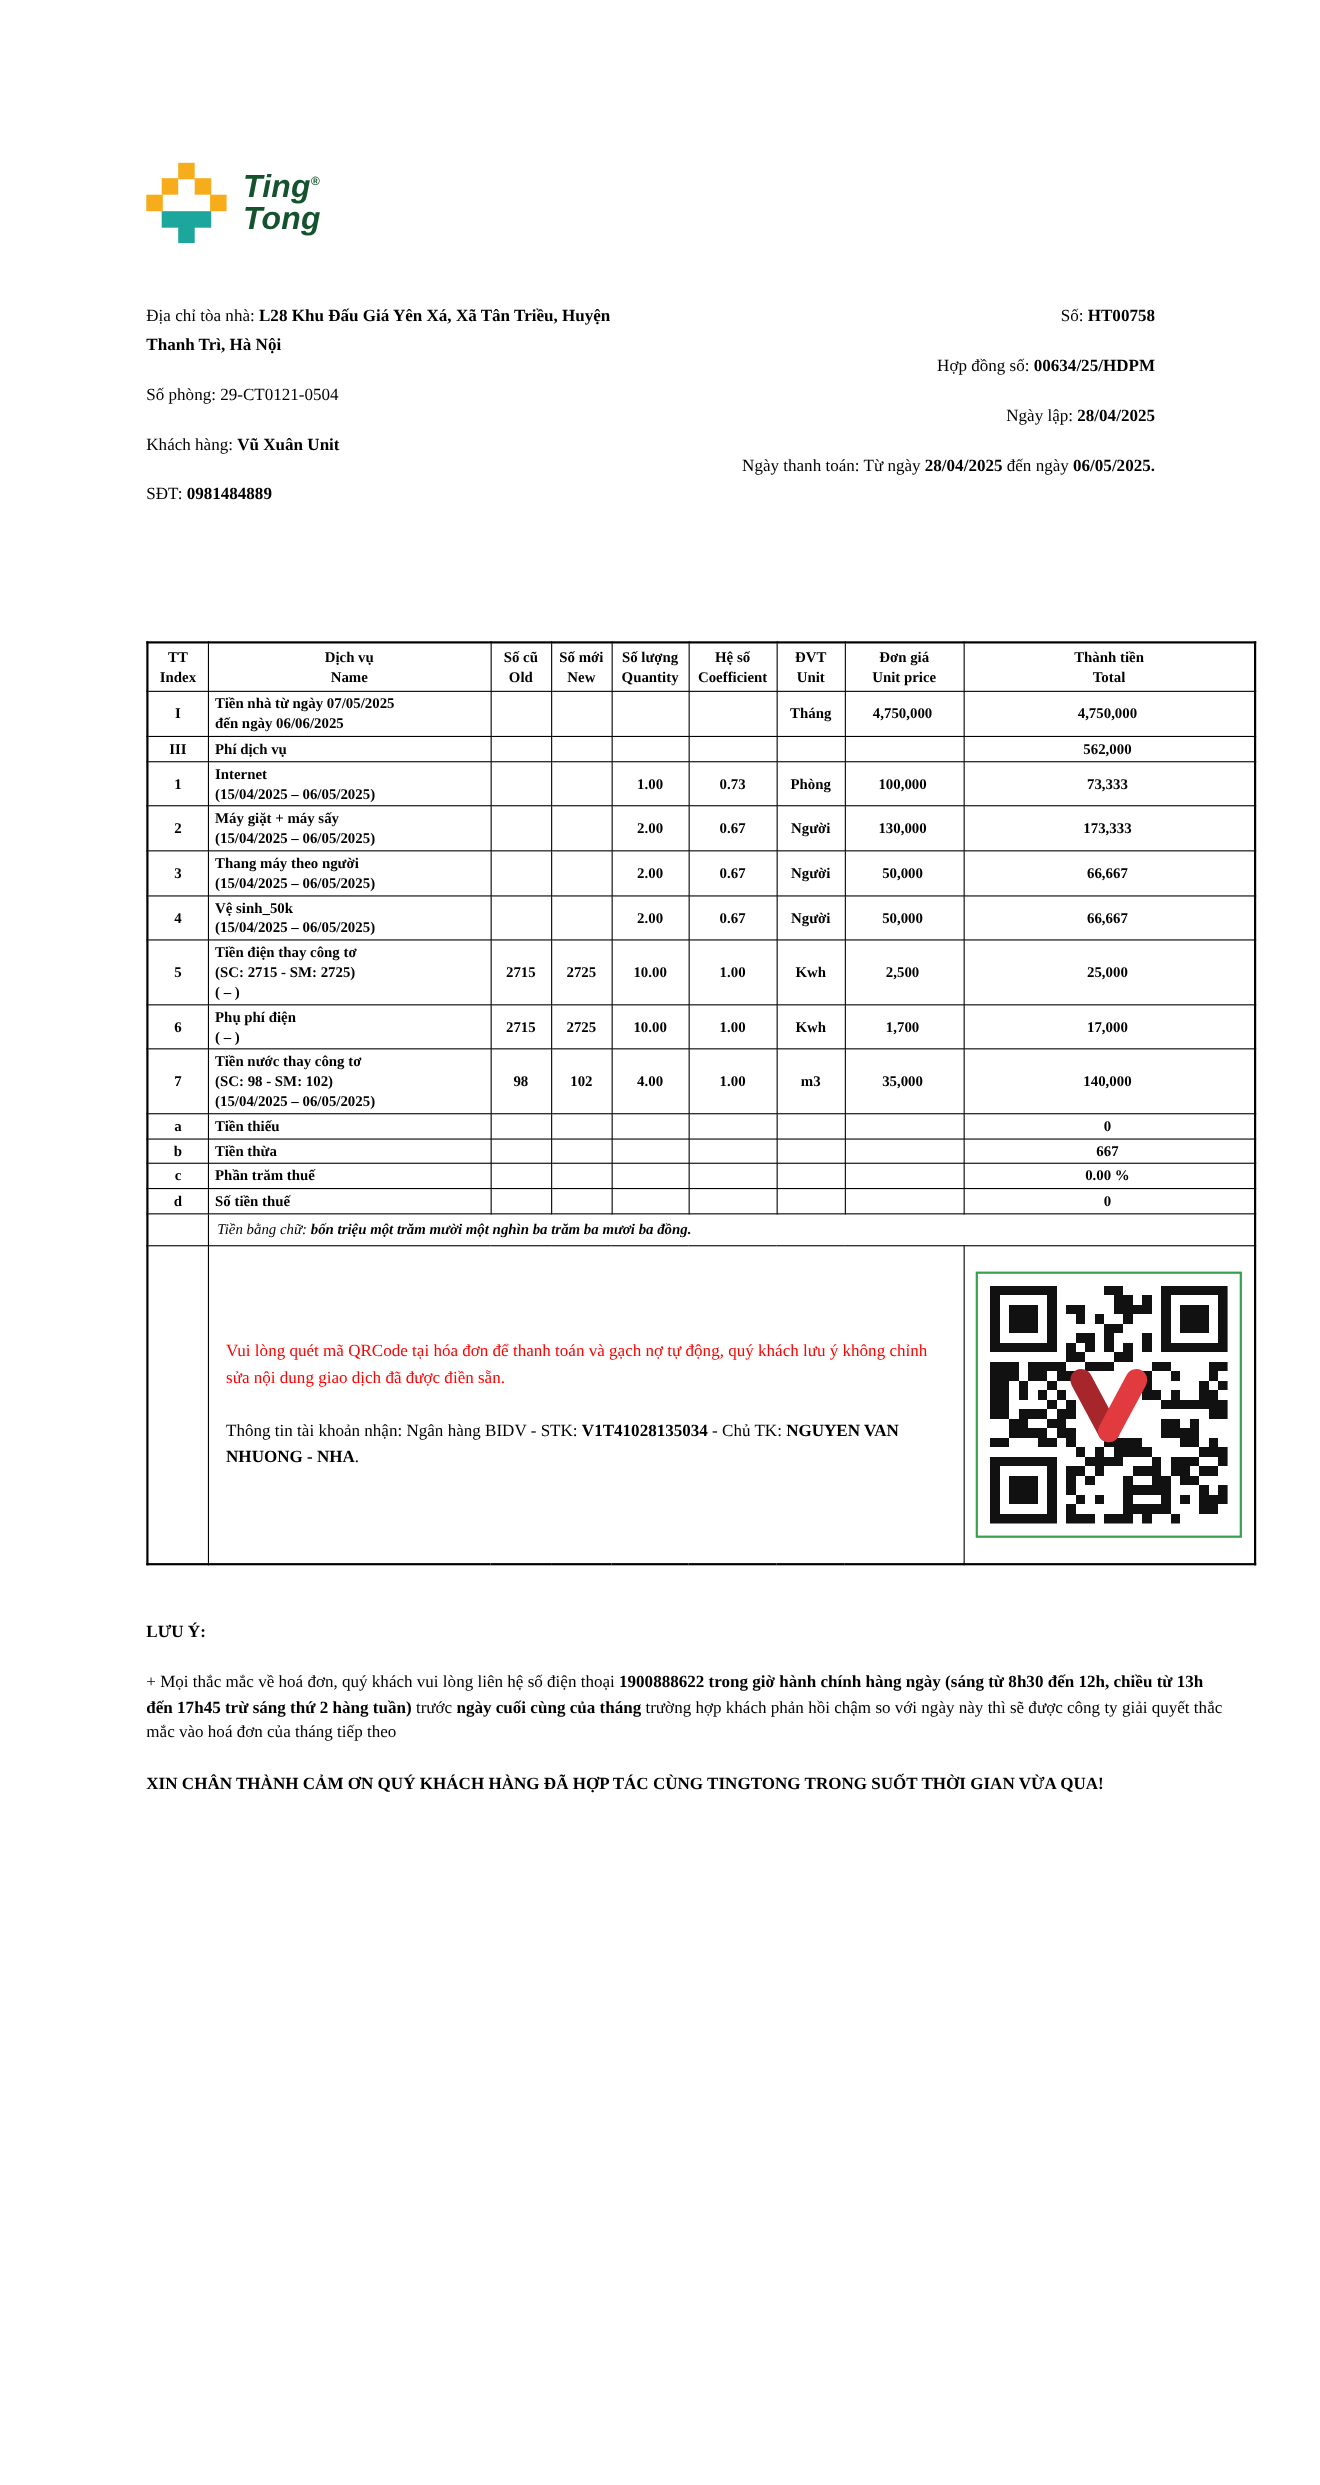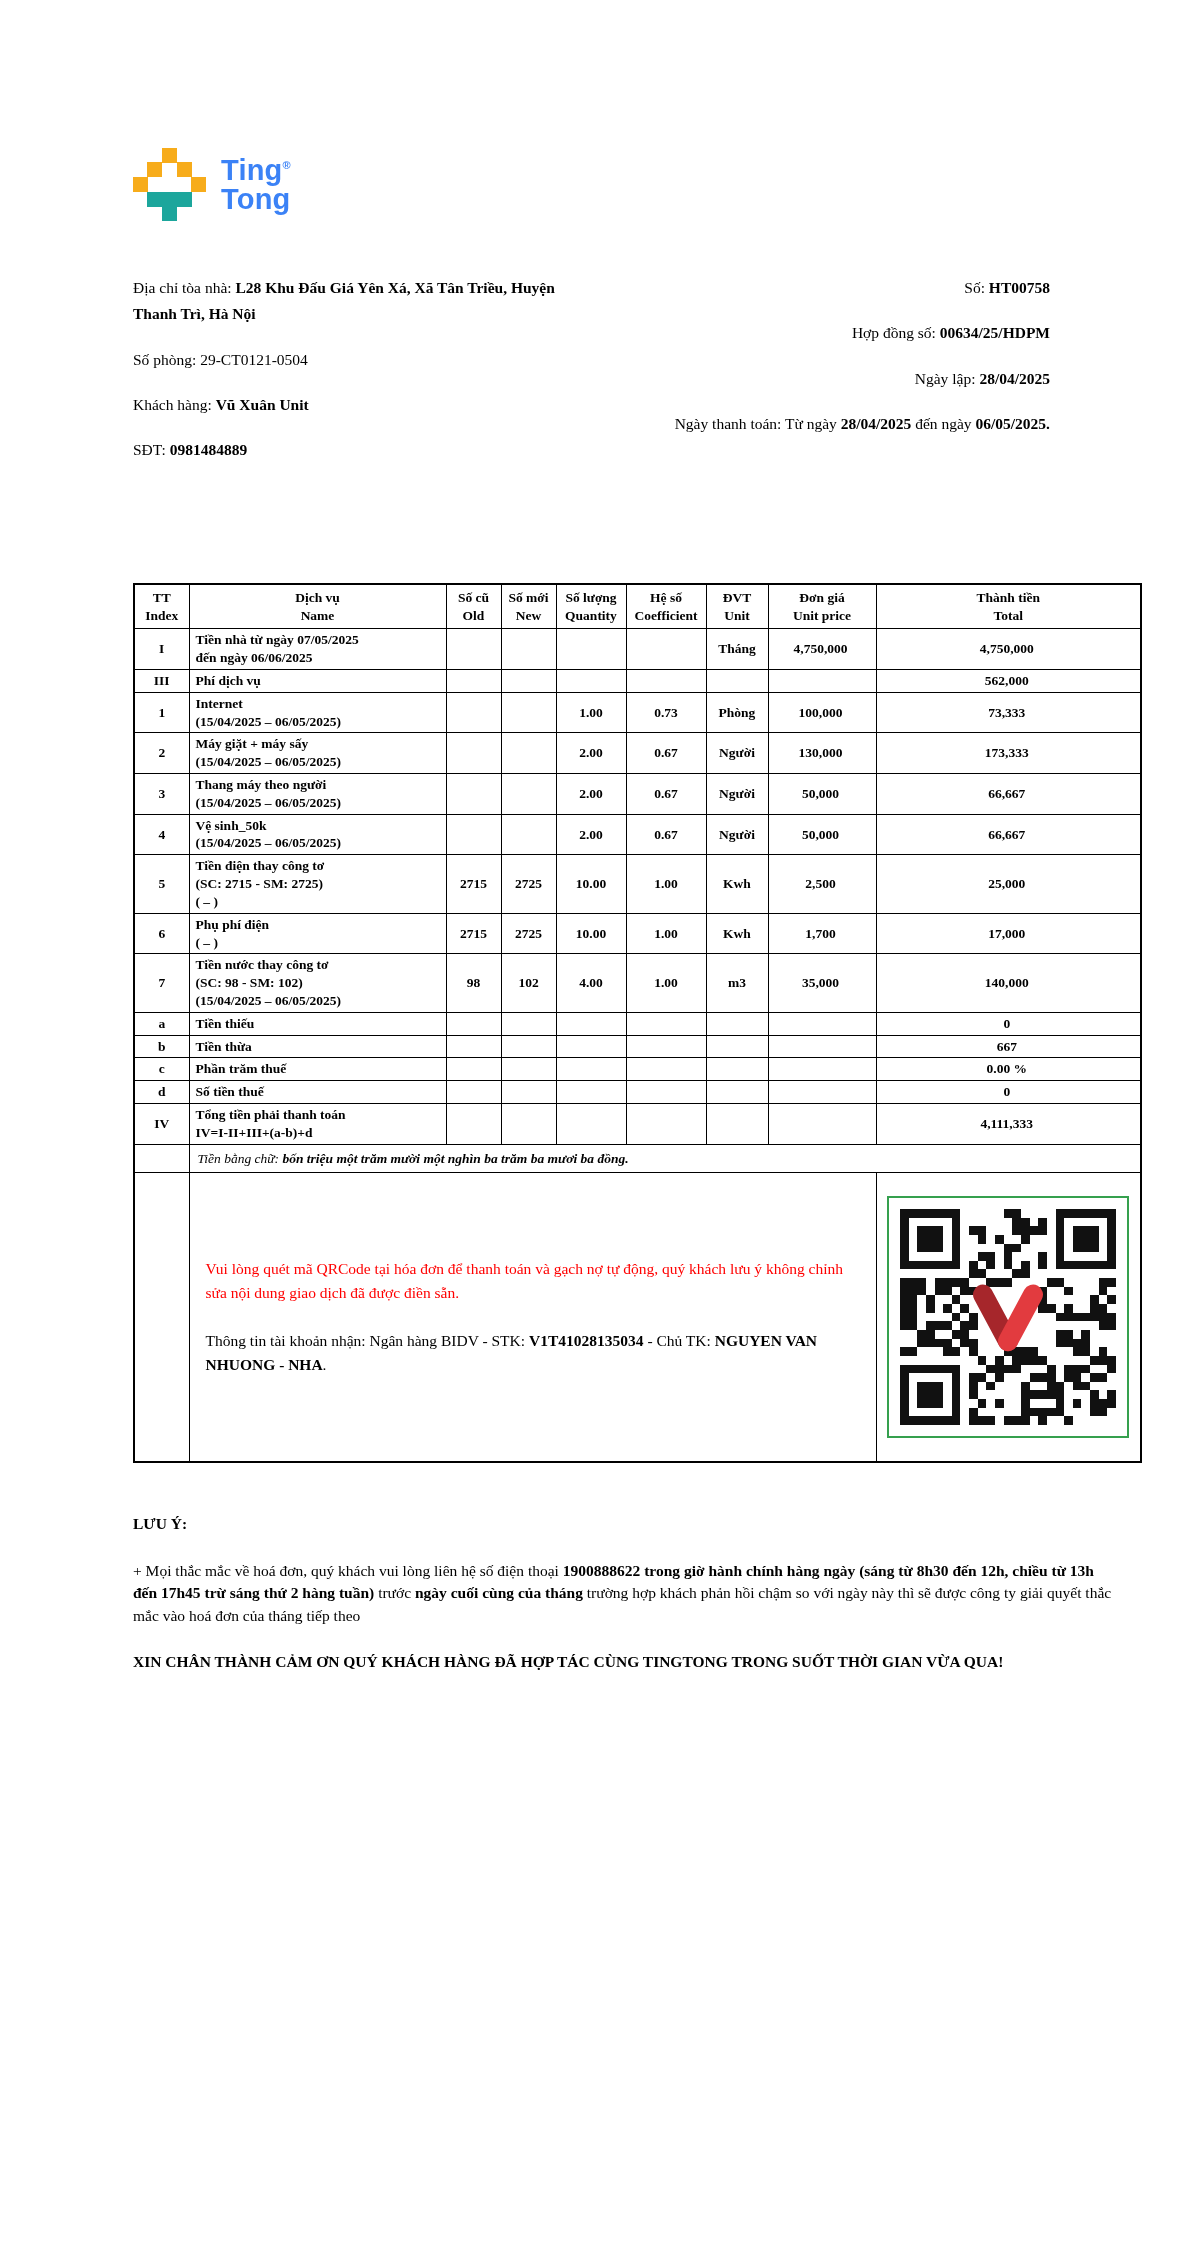--- a/index.html
+++ b/index.html
@@ -62,21 +62,21 @@
     <div class="logo">
       <div class="logo-icon">
         <i class="y px1" style="background: rgb(247, 172, 27);"></i>
           <i class="y px2" style="background: rgb(247, 172, 27);"></i>
           <i class="y px3" style="background: rgb(247, 172, 27);"></i>
         <i class="y px4" style="background: rgb(247, 172, 27);"></i>
           <i class="y px5" style="background: rgb(247, 172, 27);"></i>
         <i class="t pxbar" style="background: rgb(28, 166, 156);"></i>
           <i class="t pxstem" style="background: rgb(28, 166, 156);"></i>
       </div>
-      <div class="logo-text" style="color: #3b82f6;">
+      <div class="logo-text" style="color: #14532d; font-style: italic;">
         <div><span>Ting</span><sup>®</sup></div>
         <div>Tong</div>
       </div>
     </div>
   </div>
 
   <div class="info">
     <div class="info-left">
       <p><span>Địa chỉ tòa nhà: </span><span style="font-weight: bold;">L28 Khu Đấu Giá Yên Xá, Xã Tân Triều, Huyện Thanh Trì, Hà Nội</span></p>
       <p><span>Số phòng: </span><span style="font-weight: normal;">29-CT0121-0504</span></p>
@@ -315,34 +315,20 @@
           <td class="name">
             <div>Số tiền thuế</div>
           </td>
           <td class="c"></td>
           <td class="c"></td>
           <td class="c"></td>
           <td class="c"></td>
           <td class="c"></td>
           <td class="r"></td>
           <td class="r">0</td>
-        </tr>
-        <tr>
-          <td class="c">IV</td>
-          <td class="name">
-            <div>Tổng tiền phải thanh toán</div>
-            <div>IV=I-II+III+(a-b)+d</div>
-          </td>
-          <td class="c"></td>
-          <td class="c"></td>
-          <td class="c"></td>
-          <td class="c"></td>
-          <td class="c"></td>
-          <td class="r"></td>
-          <td class="r">4,111,333</td>
         </tr>
       </tbody>
     <tbody>
       <tr>
         <td></td>
         <td class="words" colspan="8"><span class="l">Tiền bằng chữ: </span><span class="v">bốn triệu một trăm mười một nghìn ba trăm ba mươi ba đồng.</span></td>
       </tr>
       <tr>
         <td></td>
         <td class="qr-text" colspan="7">

